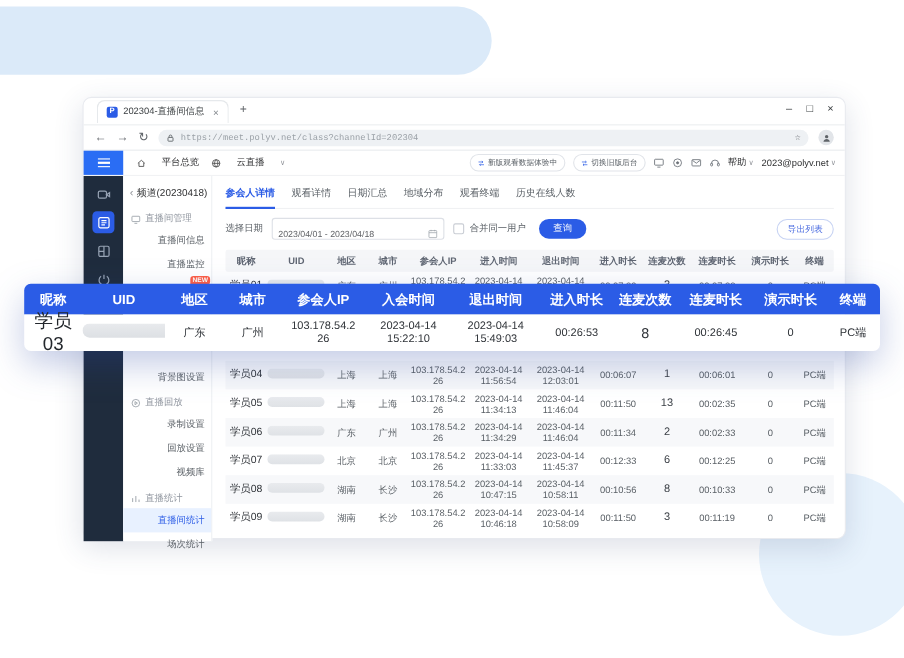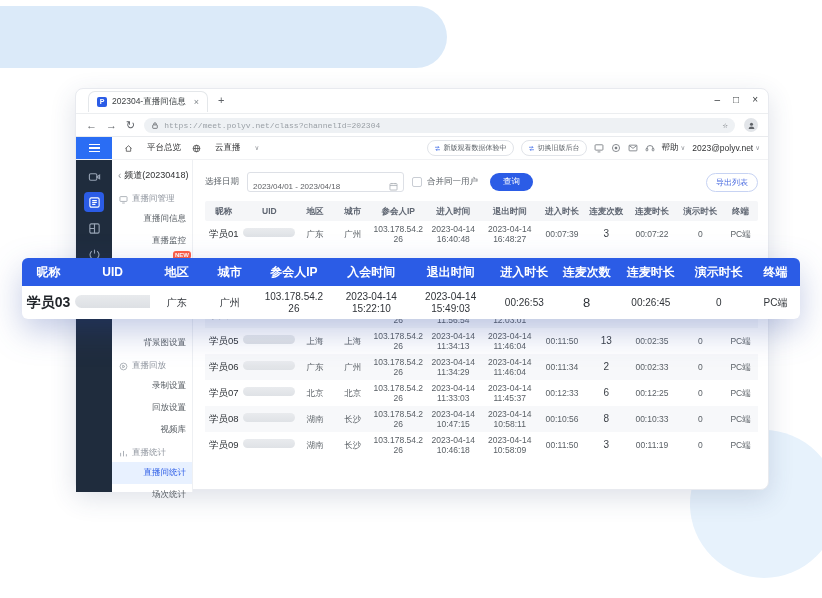--- a/index.html
+++ b/index.html
@@ -69,21 +69,21 @@
   .tc{text-align:center;white-space:pre-line;line-height:1.2;overflow:hidden;}
   .nick{font-size:9.5px;color:#2f3338;}
   .cnt{font-size:10px;color:#3a3f45;}
   .pill{display:inline-block;width:52px;height:9px;border-radius:5px;background:linear-gradient(#e9ebee,#dfe2e6);}
   .c1{flex:7}.c2{flex:10}.c3{flex:7}.c4{flex:7}.c5{flex:10}.c6{flex:10.5}.c7{flex:10.5}
   .c8{flex:9}.c9{flex:7.5}.c10{flex:9.5}.c11{flex:8.5}.c12{flex:6.5}
   
   .overlay{position:absolute;left:22px;top:258px;width:778px;z-index:5;filter:drop-shadow(0 12px 16px rgba(40,70,160,.28));}
   .ovh{height:28px;background:#2B5CE6;border-radius:6px 6px 0 0;display:flex;align-items:center;color:#fff;font-size:12px;font-weight:700;}
   .ovr{height:33px;background:#fff;border-radius:0 0 6px 6px;display:flex;align-items:center;font-size:10px;color:#2f3338;}
-  .ovr .nick{font-size:14px;font-weight:700;color:#23272c;}
+  .ovr .nick{font-size:17px;font-weight:400;color:#23272c;}
   .ovr .big{font-size:13px;}
   .ovpill{display:inline-block;width:92px;height:13px;border-radius:7px;background:linear-gradient(#e8eaed,#dde0e4);}
   
   .watermark{position:absolute;right:22px;top:548px;display:flex;align-items:center;gap:9px;color:#ABAEB2;font-size:21px;z-index:4;letter-spacing:.5px;}
   svg{display:block;}
 </style>
 </head>
 <body>
 
 <div class="stage">
@@ -286,20 +286,28 @@
                   </g>
                 </svg>
               </span>
               <span>直播统计</span>
             </div>
             <div class="nav-item sel"><span>直播间统计</span></div>
             <div class="nav-item"><span>场次统计</span></div>
           </div>
       </div>
       <div class="main">
+        <div class="dtabs">
+            <div class="dtab active">参会人详情</div>
+            <div class="dtab">观看详情</div>
+            <div class="dtab">日期汇总</div>
+            <div class="dtab">地域分布</div>
+            <div class="dtab">观看终端</div>
+            <div class="dtab">历史在线人数</div>
+          </div>
         <div class="filterrow">
           <span class="flabel">选择日期</span>
           <div class="datebox">
             <span>2023/04/01 - 2023/04/18</span>
             <svg width="9" height="9" viewBox="0 0 14 14">
                 <g fill="none" stroke="#a0a6ad" stroke-width="1.1">
                   <rect x="1.5" y="2.5" width="11" height="10" rx="1"></rect>
                   <path d="M1.5 5.5h11M4.5 1.5v2M9.5 1.5v2"></path>
                 </g>
               </svg>

